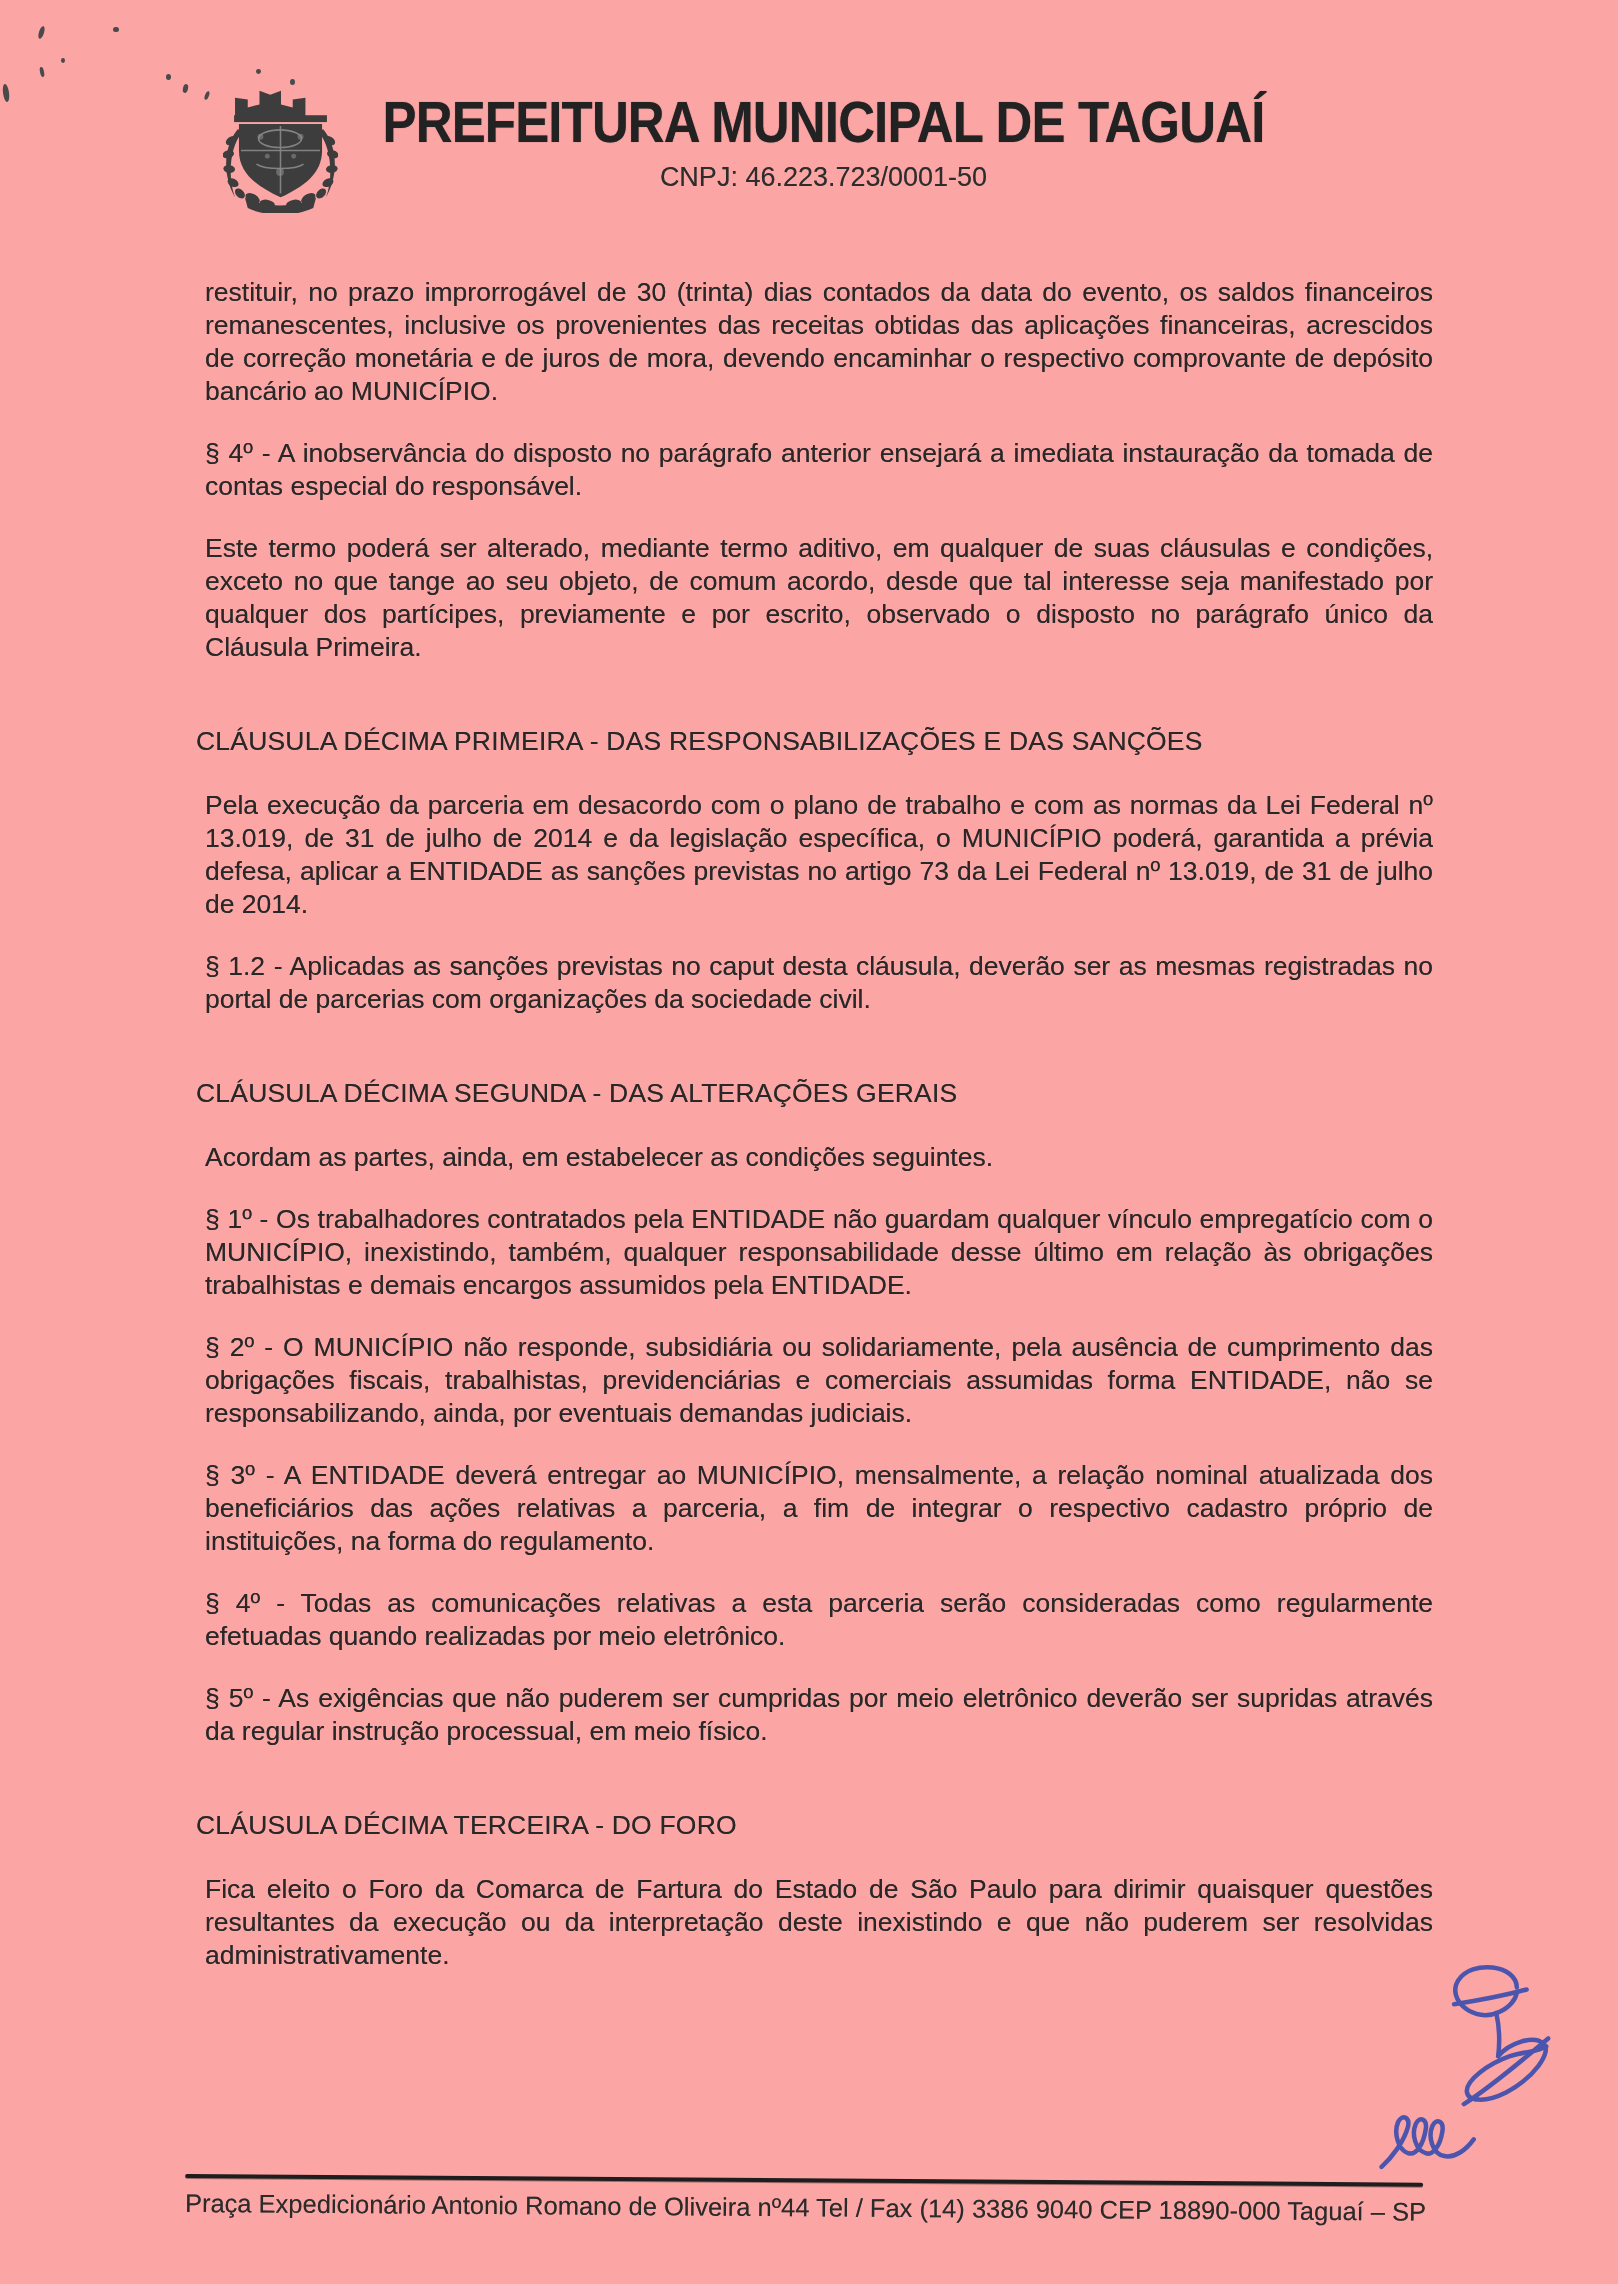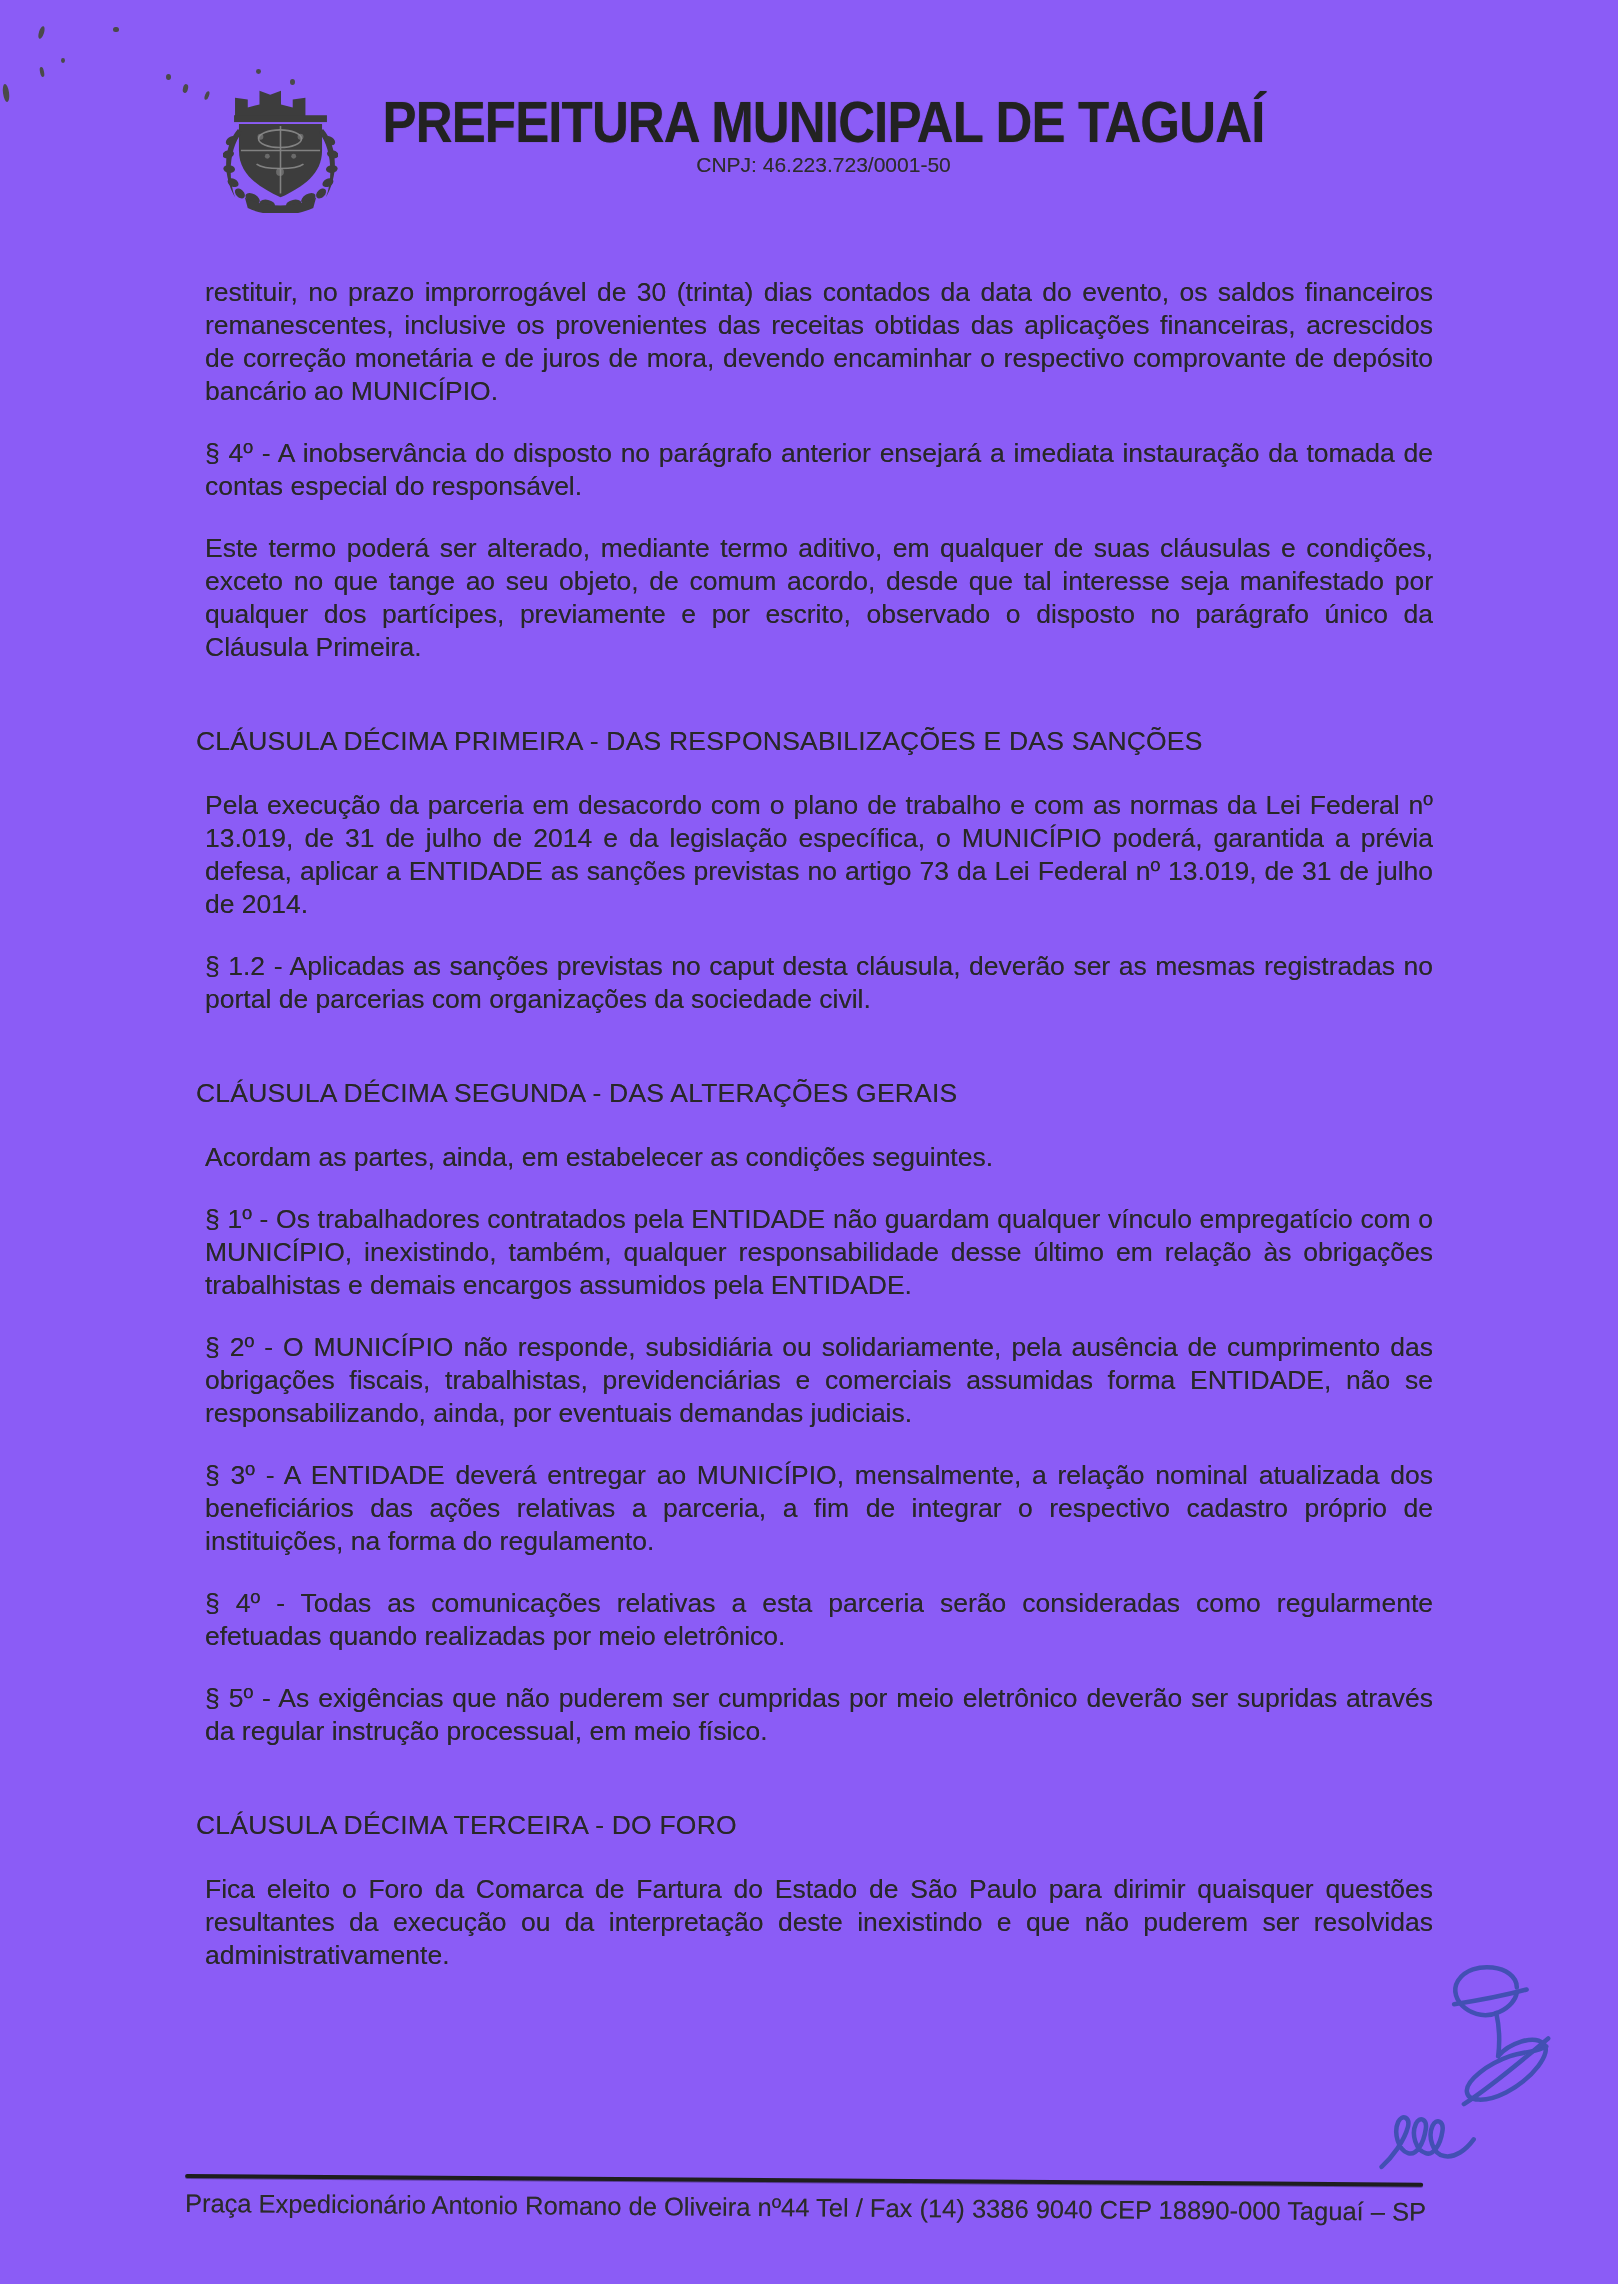--- a/index.html
+++ b/index.html
@@ -1,39 +1,39 @@
 <!DOCTYPE html>
 <html lang="pt"><head>
 <meta charset="utf-8">
 <style>
   * { margin:0; padding:0; box-sizing:border-box; }
   html,body { background:#e8e8e8; }
   .page {
     position:relative;
     width:1618px; height:2285px;
-    background:#8b5cf6;
+    background:#fca5a5;
     font-family:"Liberation Sans", sans-serif;
     color:#2a2a2a;
     overflow:hidden;
     margin:0 auto;
   }
   
   .header { position:absolute; top:0; left:0; width:100%; height:265px; }
   .coat { position:absolute; left:223px; top:82px; width:115px; height:131px; }
   .header-text { position:absolute; left:216px; top:92px; width:1215px; text-align:center; }
   .org-title {
     font-size:58px; font-weight:700; letter-spacing:-1px;
     color:#222; white-space:nowrap;
     transform:scaleX(0.88); transform-origin:center top;
     text-shadow:0 0 1px rgba(30,30,30,.55);
     line-height:1.04;
   }
   .org-subtitle { margin-top:8.8px; font-size:26.5px; color:#2b2b2b; text-shadow:0 0 0.5px rgba(40,40,40,.5); }
   .org-subtitle .b { font-weight:700; }
-  .org-cnpj { margin-top:1px; font-size:21px; color:#2d2d2d; text-shadow:0 0 0.4px rgba(40,40,40,.45); }
+  .org-cnpj { margin-top:10px; font-size:27px; color:#2d2d2d; text-shadow:0 0 0.4px rgba(40,40,40,.45); }
   
   .speck { position:absolute; background:#4a4a4a; border-radius:50%; }
   
   .content {
     position:absolute; left:196px; top:276px; width:1237px;
     font-size:26.5px; line-height:33px;
     text-align:justify; text-justify:inter-word;
     color:#282828;
     text-shadow:0 0 0.5px rgba(35,35,35,.55);
   }

